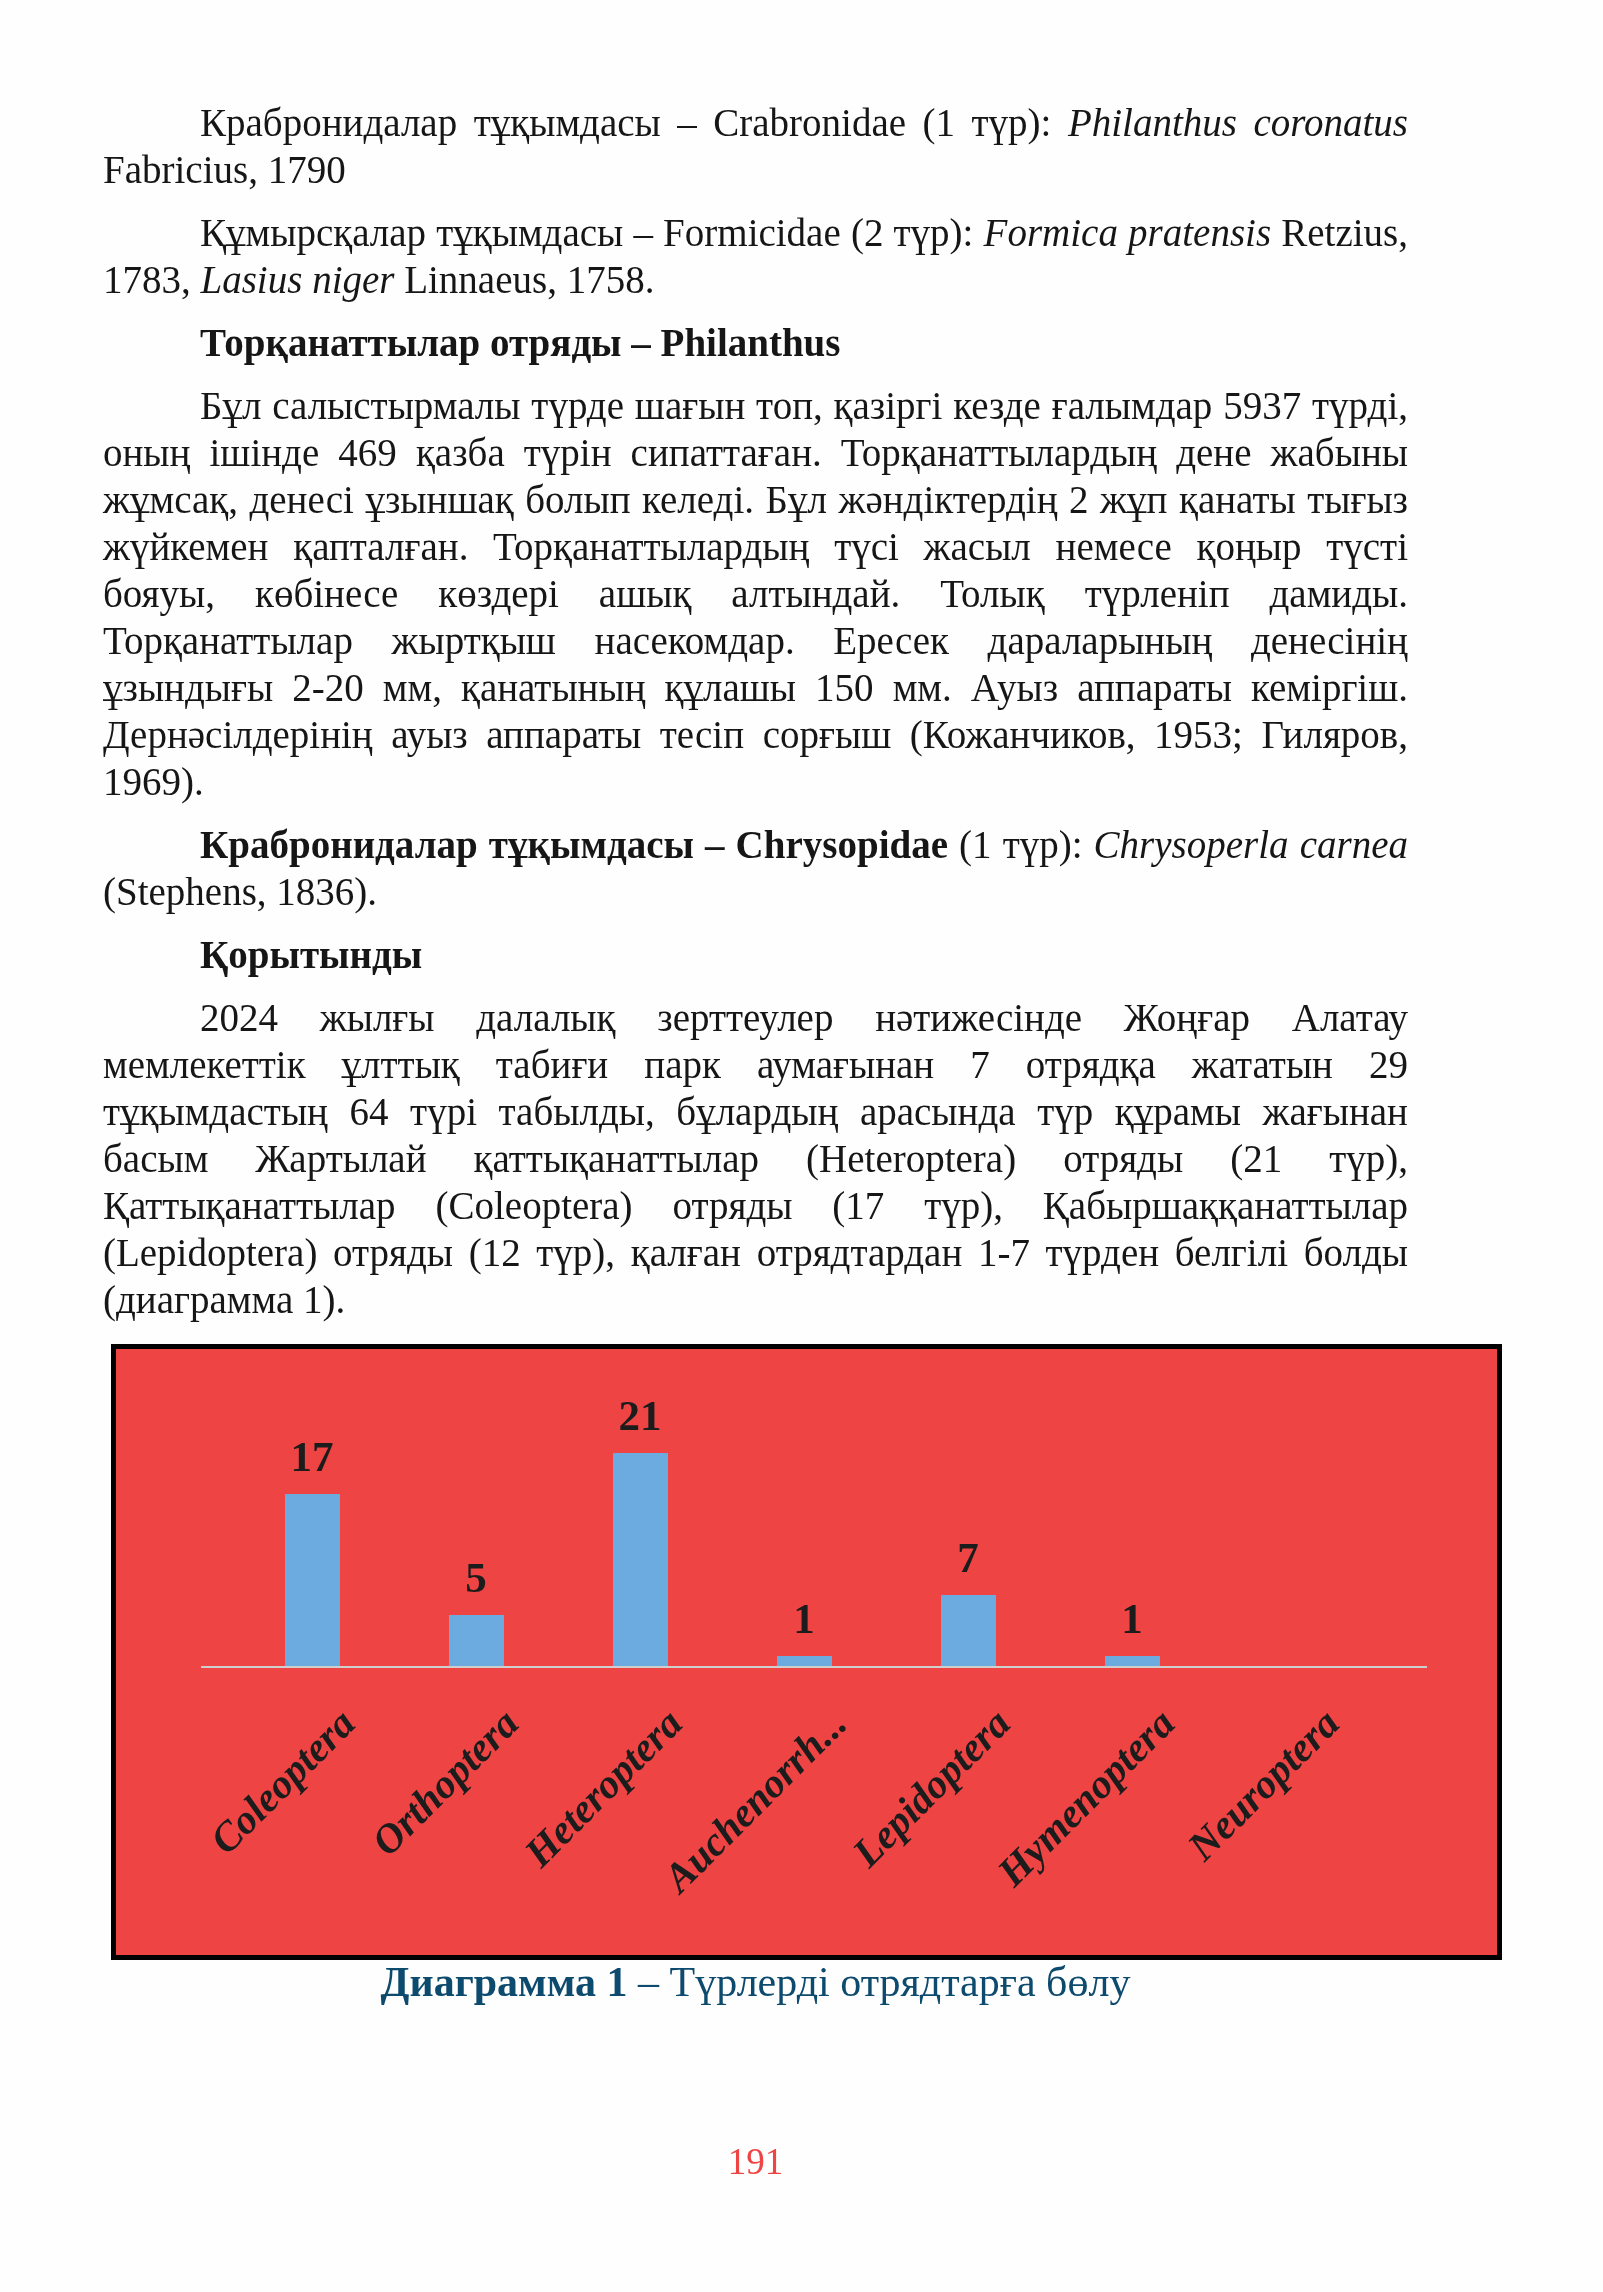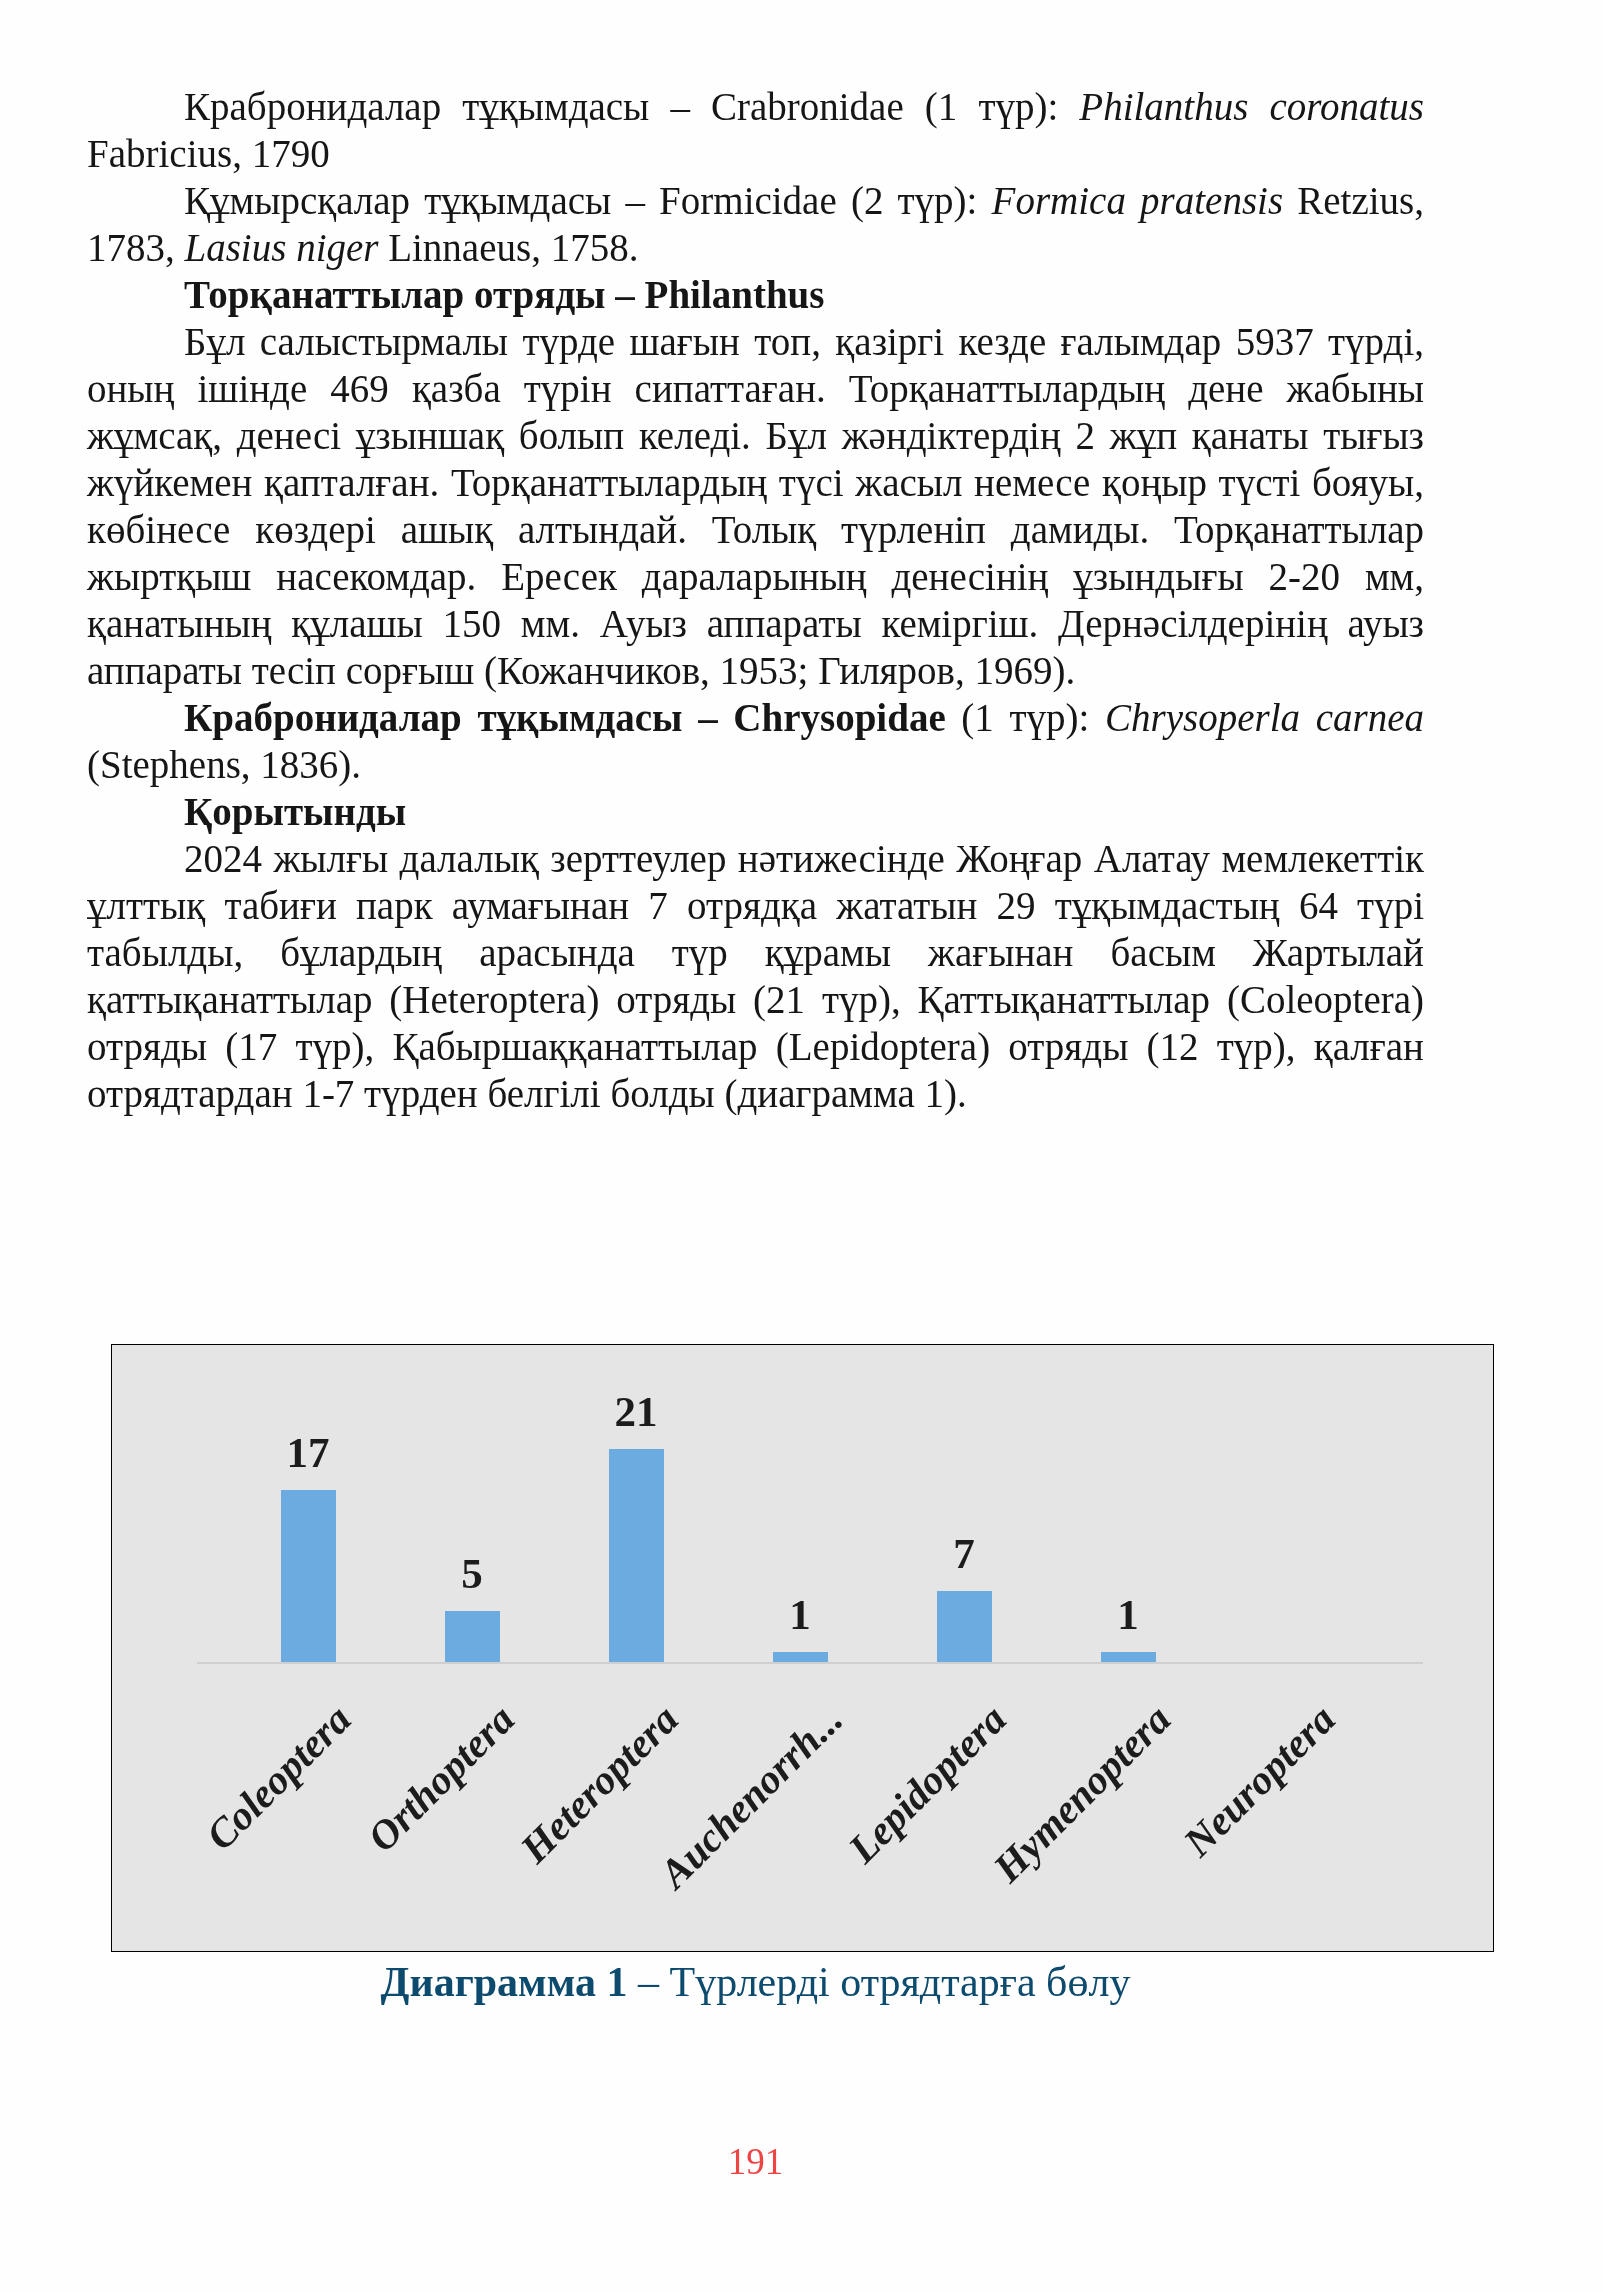--- a/index.html
+++ b/index.html
@@ -3,28 +3,28 @@
 <meta charset="utf-8">
 <style>
   html,body{margin:0;padding:0;background:#ffffff;}
   body{width:1604px;height:2292px;position:relative;overflow:hidden;
        font-family:"Liberation Serif","DejaVu Serif",serif;color:#161616;}
   .page{position:absolute;left:0;top:0;width:1604px;height:2292px;background:#fefefe;}
 
   
   .body-text{position:absolute;left:87px;top:83px;width:1337px;
              font-size:39px;line-height:47px;text-align:justify;}
-  .body-text p{margin:0;}
+  .body-text p{margin:16px;}
   .body-text p.indent{text-indent:97px;}
   .run-i{font-style:italic;}
   .run-b{font-weight:bold;}
 
   
   .chart-frame{position:absolute;left:111px;top:1344px;width:1381px;height:606px;
-               border:1px solid #000000;background:#e5e5e5;}
+               border:5px solid #000000;background:#ef4444;}
   .plot{position:absolute;left:114px;top:0;width:1149px;height:317px;
         display:flex;align-items:flex-end;}
   .cell{width:164px;height:317px;position:relative;display:flex;
         flex-direction:column;justify-content:flex-end;align-items:center;}
   .bar{width:55px;}
   .bar-value{font-weight:bold;font-size:43px;line-height:44px;margin-bottom:15.4px;
              color:#1c1c1c;text-align:center;}
   .axis-line{position:absolute;left:85px;top:317px;width:1226px;height:1.9px;background:#cfcfcf;}
   .x-label{position:absolute;top:350px;white-space:nowrap;
            transform:rotate(-45deg);transform-origin:top right;

